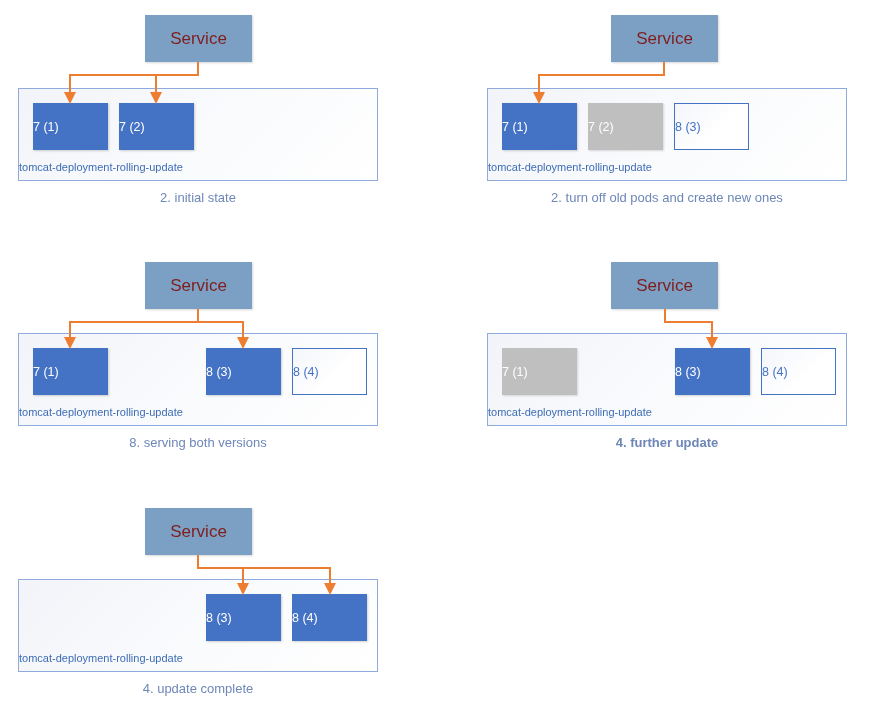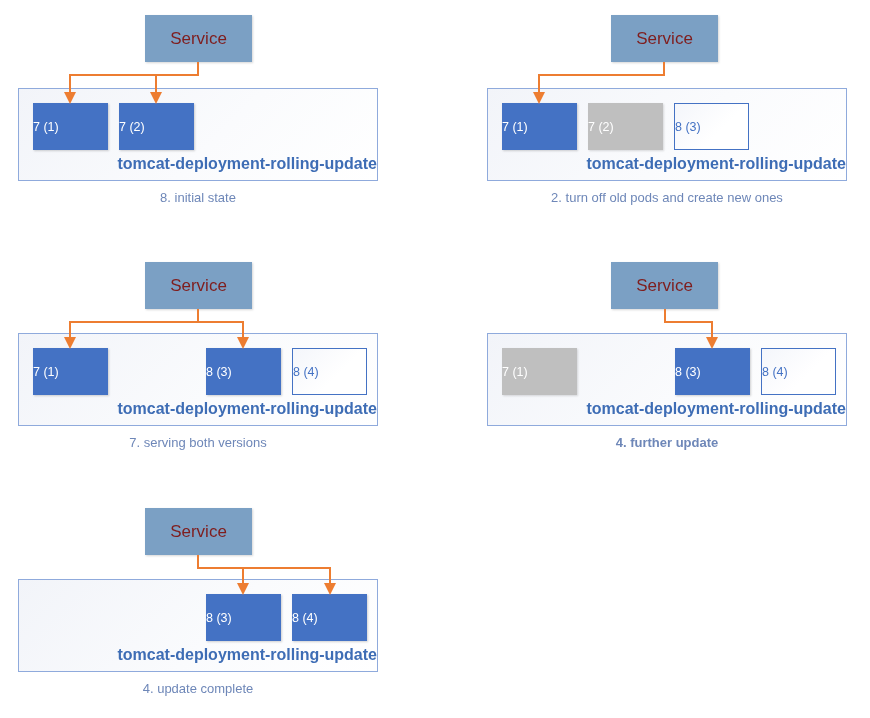--- a/index.html
+++ b/index.html
@@ -33,24 +33,23 @@
     position: absolute;
     border: 1px solid #8FAADC;
     background: linear-gradient(135deg, #F2F4F9 0%, #FAFBFD 55%, #FFFFFF 100%);
     box-sizing: border-box;
   }
   .deployment-label {
     position: absolute;
     left: 0;
     right: 0;
     bottom: 7px;
-    text-align: right;
-    font-size: 16px;
+    text-align: left;
+    font-size: 11px;
     color: #3E6DB5;
-    font-weight: bold;
   }
   
   .pod {
     position: absolute;
     box-sizing: border-box;
     display: flex;
     align-items: center;
     justify-content: flex-start;
     font-size: 12.5px;
   }
@@ -109,21 +108,21 @@
   </div>
 
   <div class="pod blue" style="left:33px; top:103px; width:75px; height:47px;">
     <span>7 (1)</span>
   </div>
 
   <div class="pod blue" style="left:119px; top:103px; width:75px; height:47px;">
     <span>7 (2)</span>
   </div>
 
-  <div class="caption" style="left:18px; top:190px; width:360px;">8. initial state</div>
+  <div class="caption" style="left:18px; top:190px; width:360px;">2. initial state</div>
 </div>
 
 <div class="panel">
 
   <div class="service-box" style="left:611px; top:15px; width:107px; height:47px;">
     <span>Service</span>
   </div>
 
   <div class="deployment" style="left:487px; top:88px; width:360px; height:93px;">
     <div class="deployment-label">tomcat-deployment-rolling-update</div>
@@ -159,21 +158,21 @@
   </div>
 
   <div class="pod blue" style="left:206px; top:348px; width:75px; height:47px;">
     <span>8 (3)</span>
   </div>
 
   <div class="pod outline" style="left:292px; top:348px; width:75px; height:47px;">
     <span>8 (4)</span>
   </div>
 
-  <div class="caption" style="left:18px; top:435px; width:360px;">7. serving both versions</div>
+  <div class="caption" style="left:18px; top:435px; width:360px;">8. serving both versions</div>
 </div>
 
 <div class="panel">
 
   <div class="service-box" style="left:611px; top:262px; width:107px; height:47px;">
     <span>Service</span>
   </div>
 
   <div class="deployment" style="left:487px; top:333px; width:360px; height:93px;">
     <div class="deployment-label">tomcat-deployment-rolling-update</div>

